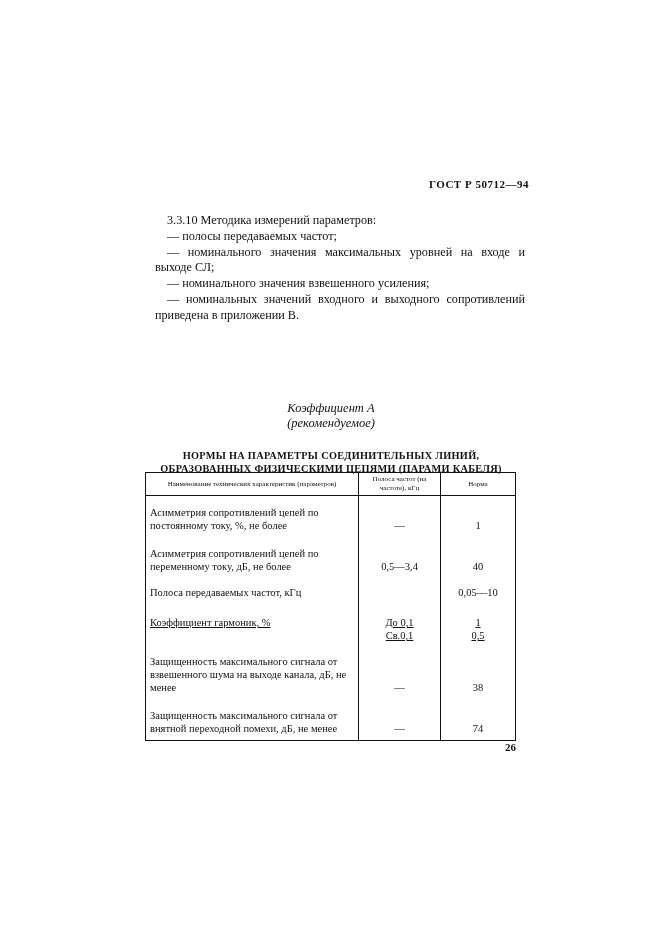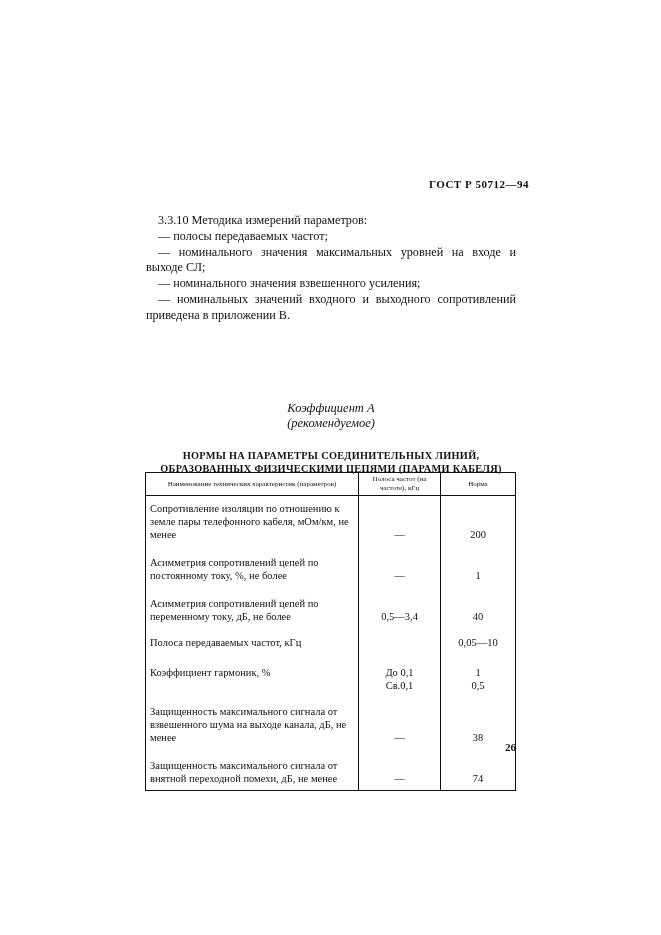--- a/index.html
+++ b/index.html
@@ -13,29 +13,29 @@
   .app-title { left: 146px; width: 370px; text-align: center; font-style: italic; font-size: 12.5px; line-height: 15px; }
   .heading { left: 146px; width: 370px; text-align: center; font-weight: bold; font-size: 10.3px; line-height: 13px; letter-spacing: 0.3px; margin-top: 11px; }
   table.norms { position: absolute; left: 145px; top: 472px; width: 371px; border-collapse: collapse;
                 border: 1.6px solid #111; font-size: 10.5px; line-height: 13px; }
   table.norms th { border-left: 1px solid #111; border-right: 1px solid #111; border-bottom: 1.5px solid #111;
                    font-weight: normal; font-size: 7px; line-height: 9px; height: 22px; padding: 0 3px; text-align: center; }
   table.norms td { border-left: 1px solid #111; border-right: 1px solid #111; vertical-align: bottom; padding: 0 4px; }
   table.norms td.c1 { width: 204px; text-align: left; padding-top: 6px; padding-bottom: 5px; }
   table.norms td.c2 { width: 73px; text-align: center; padding-bottom: 5px; }
   table.norms td.c3 { text-align: center; padding-bottom: 5px; }
-  td.top { vertical-align: top !important; }
+  td.top { vertical-align: top !important; text-decoration: underline; }
   .pageno { left: 505px; top: 741px; font-size: 11px; font-weight: bold; }
 </style>
 </head>
 <body>
 
 <div class="abs gost">ГОСТ Р 50712—94</div>
 
-<div class="abs para" style="top:213px;">
+<div class="abs para" style="top:213px;margin-left:9px;">
   <p class="ind">3.3.10 Методика измерений параметров:</p>
   <p class="ind">— полосы передаваемых частот;</p>
   <p class="ind">— номинального значения максимальных уровней на входе и выходе СЛ;</p>
   <p class="ind">— номинального значения взвешенного усиления;</p>
   <p class="ind">— номинальных значений входного и выходного сопротивлений приведена в приложении В.</p>
 </div>
 
 <div class="abs app-title" style="top:401px;">Коэффициент А</div>
 <div class="abs app-title" style="top:416px;">(рекомендуемое)</div>
 <div class="abs heading" style="top:438px;">НОРМЫ НА ПАРАМЕТРЫ СОЕДИНИТЕЛЬНЫХ ЛИНИЙ,</div>
@@ -43,25 +43,20 @@
 
 <table class="norms">
   <thead>
     <tr>
       <th>Наименование технических характеристик (параметров)</th>
       <th>Полоса частот (на частоте), кГц</th>
       <th>Норма</th>
     </tr>
   </thead>
   <tbody>
-    <tr>
-      <td class="c1">Сопротивление изоляции по отношению к земле пары телефонного кабеля, мОм/км, не менее</td>
-      <td class="c2">—</td>
-      <td class="c3">200</td>
-    </tr>
     <tr>
       <td class="c1" style="padding-top:10px;">Асимметрия сопротивлений цепей по постоянному току, %, не более</td>
       <td class="c2">—</td>
       <td class="c3">1</td>
     </tr>
     <tr>
       <td class="c1" style="padding-top:10px;">Асимметрия сопротивлений цепей по переменному току, дБ, не более</td>
       <td class="c2">0,5—3,4</td>
       <td class="c3">40</td>
     </tr>

